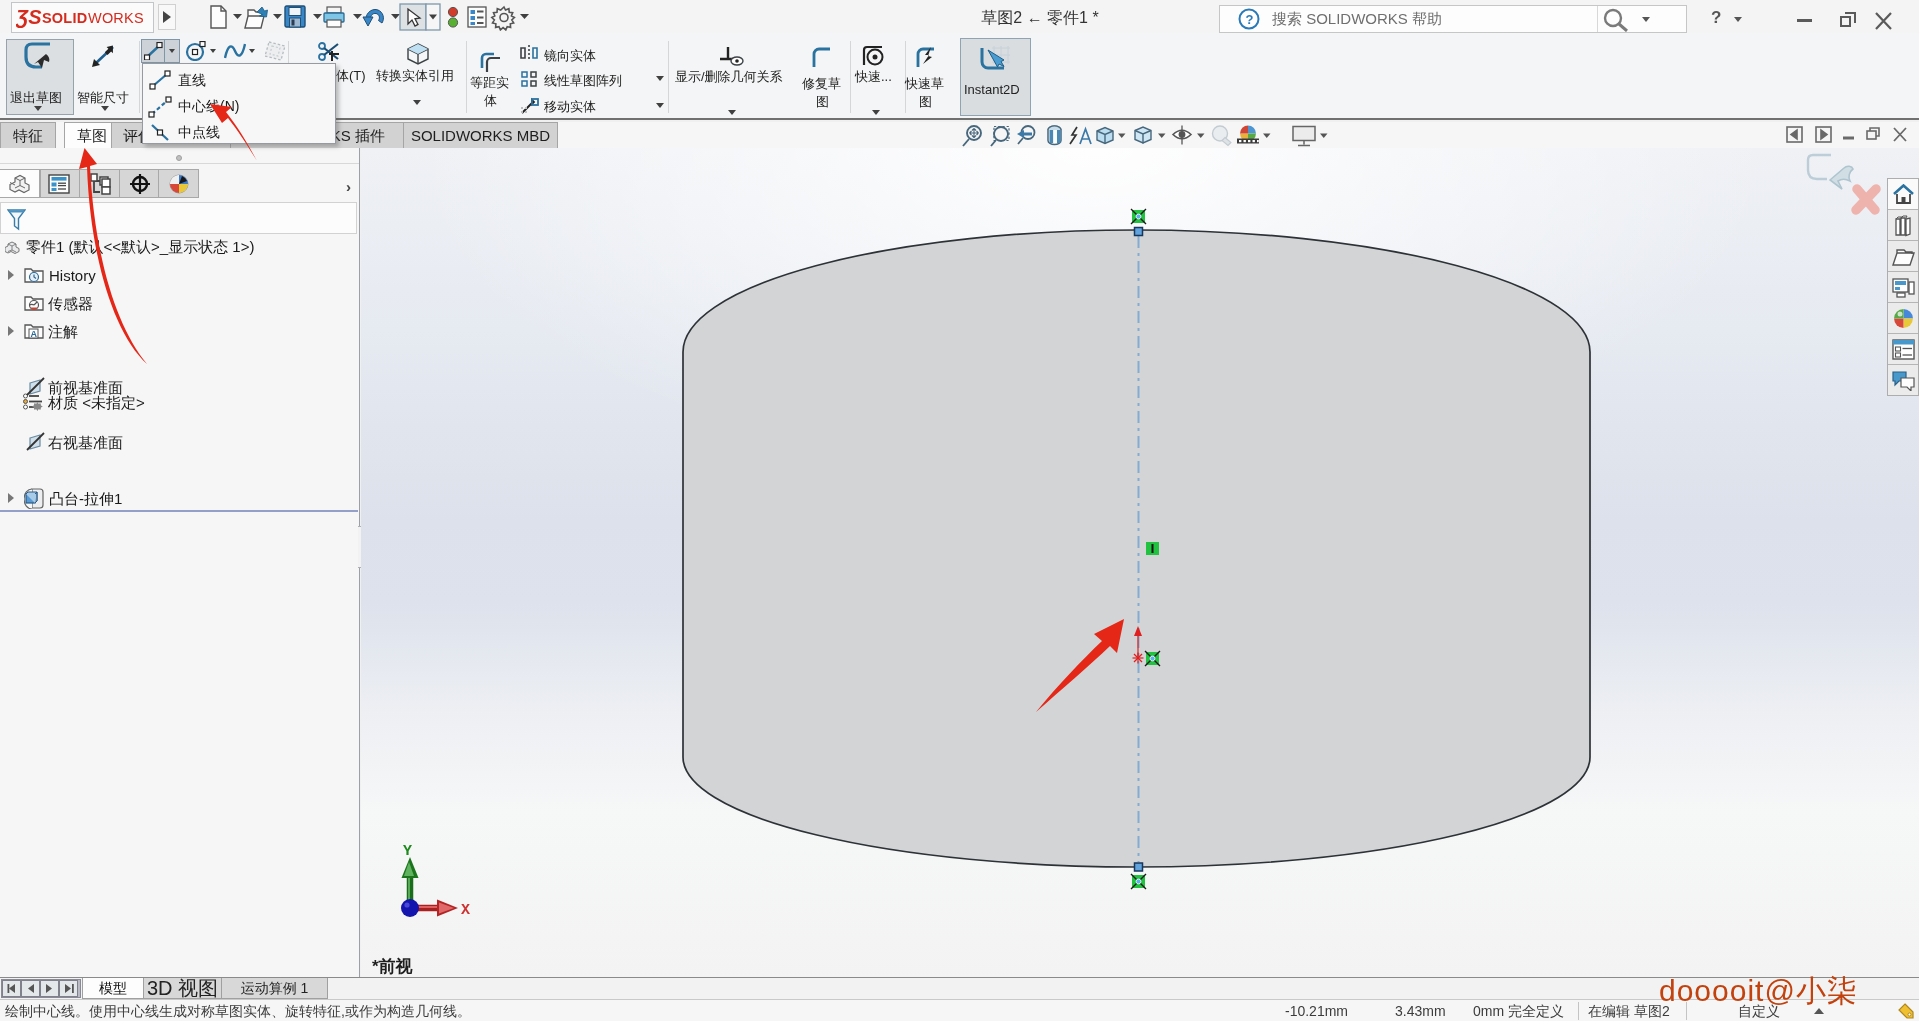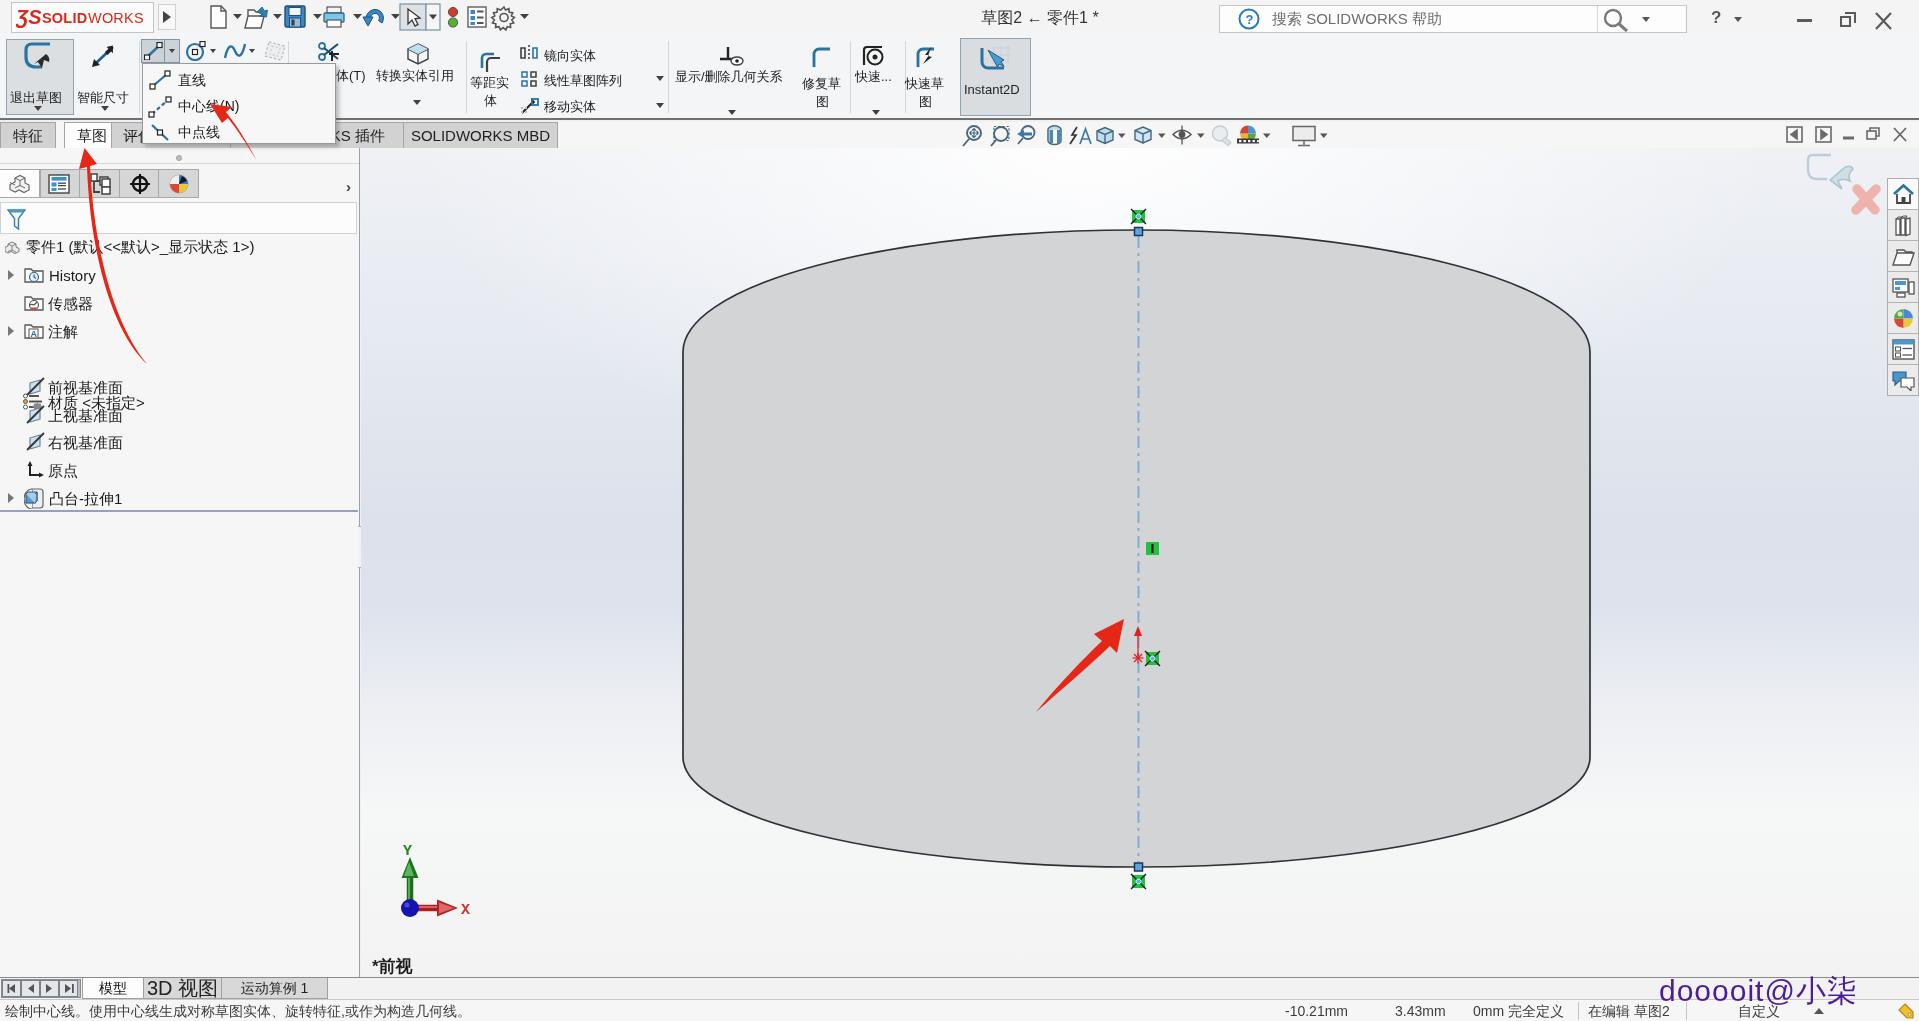--- a/index.html
+++ b/index.html
@@ -449,40 +449,26 @@
         </svg>
       <span class="a" style="left:48px;top:5px;">材质 &lt;未指定&gt;</span>
     </div>
     <div class="treerow" style="top:141px;">
       <svg class="a" style="left:26px;top:3px;" width="19" height="20" viewBox="0 0 19 20">
           <path d="M4,6 l10,-3 v11 l-10,3 z" fill="#cfe0ea" stroke="#6a8aa0" stroke-width="1.2"></path>
           <path d="M1,18 L18,1" stroke="#333" stroke-width="1.8"></path>
         </svg>
       <span class="a" style="left:48px;top:5px;">前视基准面</span>
     </div>
-    <div class="treerow" style="top:169px;">
-      <svg class="a" style="left:26px;top:3px;" width="19" height="20" viewBox="0 0 19 20">
-          <path d="M4,6 l10,-3 v11 l-10,3 z" fill="#cfe0ea" stroke="#6a8aa0" stroke-width="1.2"></path>
-          <path d="M1,18 L18,1" stroke="#333" stroke-width="1.8"></path>
-        </svg>
-      <span class="a" style="left:48px;top:5px;">上视基准面</span>
-    </div>
     <div class="treerow" style="top:196px;">
       <svg class="a" style="left:26px;top:3px;" width="19" height="20" viewBox="0 0 19 20">
           <path d="M4,6 l10,-3 v11 l-10,3 z" fill="#cfe0ea" stroke="#6a8aa0" stroke-width="1.2"></path>
           <path d="M1,18 L18,1" stroke="#333" stroke-width="1.8"></path>
         </svg>
       <span class="a" style="left:48px;top:5px;">右视基准面</span>
-    </div>
-    <div class="treerow" style="top:224px;">
-      <svg class="a" style="left:26px;top:4px;" width="18" height="18" viewBox="0 0 18 18">
-          <path d="M4,2 v12 h12" fill="none" stroke="#222" stroke-width="2"></path>
-          <path d="M4,0 l-2.5,5 h5 z M18,14 l-5,-2.5 v5 z" fill="#222"></path>
-        </svg>
-      <span class="a" style="left:48px;top:5px;">原点</span>
     </div>
     <div class="treerow" style="top:252px;">
       <div class="a" style="left:8px;top:8px;width:0;height:0;border-top:5px solid transparent;border-bottom:5px solid transparent;border-left:6px solid #777;"></div>
       <svg class="a" style="left:24px;top:3px;" width="22" height="21" viewBox="0 0 22 21">
           <path d="M8,1 h8 a3,3 0 0 1 3,3 v13 a3,3 0 0 1 -3,3 h-8 z" fill="#eceef0" stroke="#666" stroke-width="1.2"></path>
           <path d="M8,1 a8,10 0 0 0 0,20" fill="#f6f7f8" stroke="#666" stroke-width="1.2"></path>
           <rect x="2" y="6" width="9" height="9" fill="#5b9bd5" stroke="#2a5a88" stroke-width="1.2"></rect>
           <path d="M2,6 l2,-2 h9 v9 l-2,2 M11,6 l2,-2 M11,15 l2,-2 v-9" fill="#a8cbe8" stroke="#2a5a88" stroke-width="1"></path>
         </svg>
       <span class="a" style="left:49px;top:5px;">凸台-拉伸1</span>
@@ -604,21 +590,21 @@
     <line x1="10.5" y1="9.5" x2="20" y2="9.5" stroke="#555" stroke-width="1.3"></line>
     <line x1="10.5" y1="16" x2="20" y2="16" stroke="#555" stroke-width="1.3"></line>
   </svg>
   <div class="a" style="left:0;top:186px;width:30px;height:31px;"></div>
   <svg class="a" style="left:4px;top:191px;" width="23" height="21" viewBox="0 0 23 21">
     <path d="M1,2 h13 v9 h-7 l-4,4 v-4 h-2 z" fill="#4898cc" stroke="#2a6088" stroke-width="1.2"></path>
     <path d="M9,8 h13 v9 h-3 v4 l-4,-4 h-6 z" fill="#fdfdfd" stroke="#555" stroke-width="1.2"></path>
   </svg>
 </div>
 
-<div class="a" style="left:1659px;top:971px;width:260px;font-size:30px;color:#4c1d95;letter-spacing:1px;z-index:60;">dooooit@小柒</div>
+<div class="a" style="left:1659px;top:971px;width:260px;font-size:30px;color:#c2410c;letter-spacing:1px;z-index:60;">dooooit@小柒</div>
 
 <div id="bottomstrip" class="a">
   <div class="a" style="left:1px;top:1px;width:80px;height:19px;background:#babac4;border:1px solid #8a8a96;"></div>
   <svg class="a" style="left:2px;top:2px;" width="78" height="17" viewBox="0 0 78 17">
     <g fill="#e4e7ea" stroke="#80808c" stroke-width="1">
         <rect x="0.5" y="0.5" width="18" height="16"></rect>
         <rect x="19.5" y="0.5" width="18" height="16"></rect>
         <rect x="38.5" y="0.5" width="18" height="16"></rect>
         <rect x="57.5" y="0.5" width="18" height="16"></rect>
       </g>

